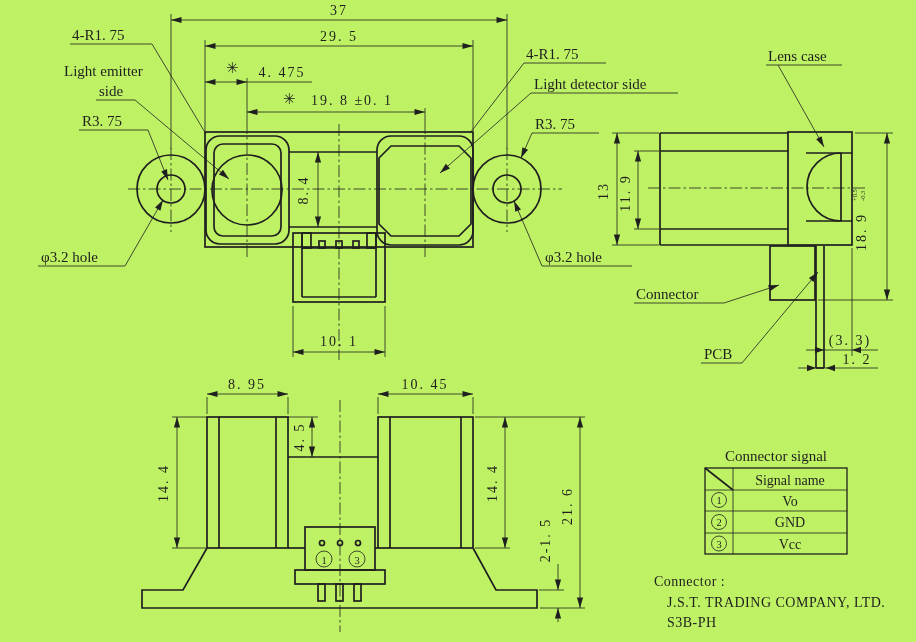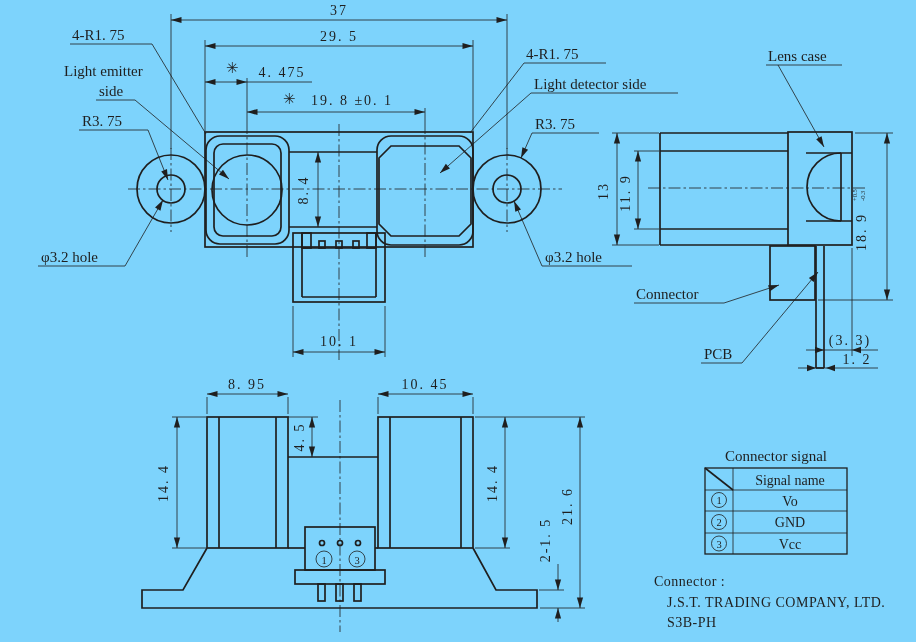--- a/index.html
+++ b/index.html
@@ -1,16 +1,16 @@
 <!DOCTYPE html>
 <html><head>
 <meta charset="utf-8">
 <style>
   html,body{margin:0;padding:0;background:#e8e8e4;}
-  .page{width:916px;height:642px;background:#7dd3fc;position:relative;overflow:hidden;}
+  .page{width:916px;height:642px;background:#bef264;position:relative;overflow:hidden;}
   svg{display:block;}
   .o{stroke:#1f1f1f;stroke-width:1.7;fill:none;stroke-linejoin:miter;}
   .t{stroke:#1f1f1f;stroke-width:0.8;fill:none;}
   .c{stroke:#1f1f1f;stroke-width:0.8;fill:none;stroke-dasharray:12 3 2.5 3;}
   .f{fill:#1f1f1f;stroke:none;}
   text{fill:#1f1f1f;font-family:"Liberation Serif",serif;}
   .lbl{font-size:15px;}
   .dimc{font-size:14px;letter-spacing:2px;text-anchor:middle;}
   .ast{font-size:15px;}
   .tbl{font-size:14px;text-anchor:middle;}

